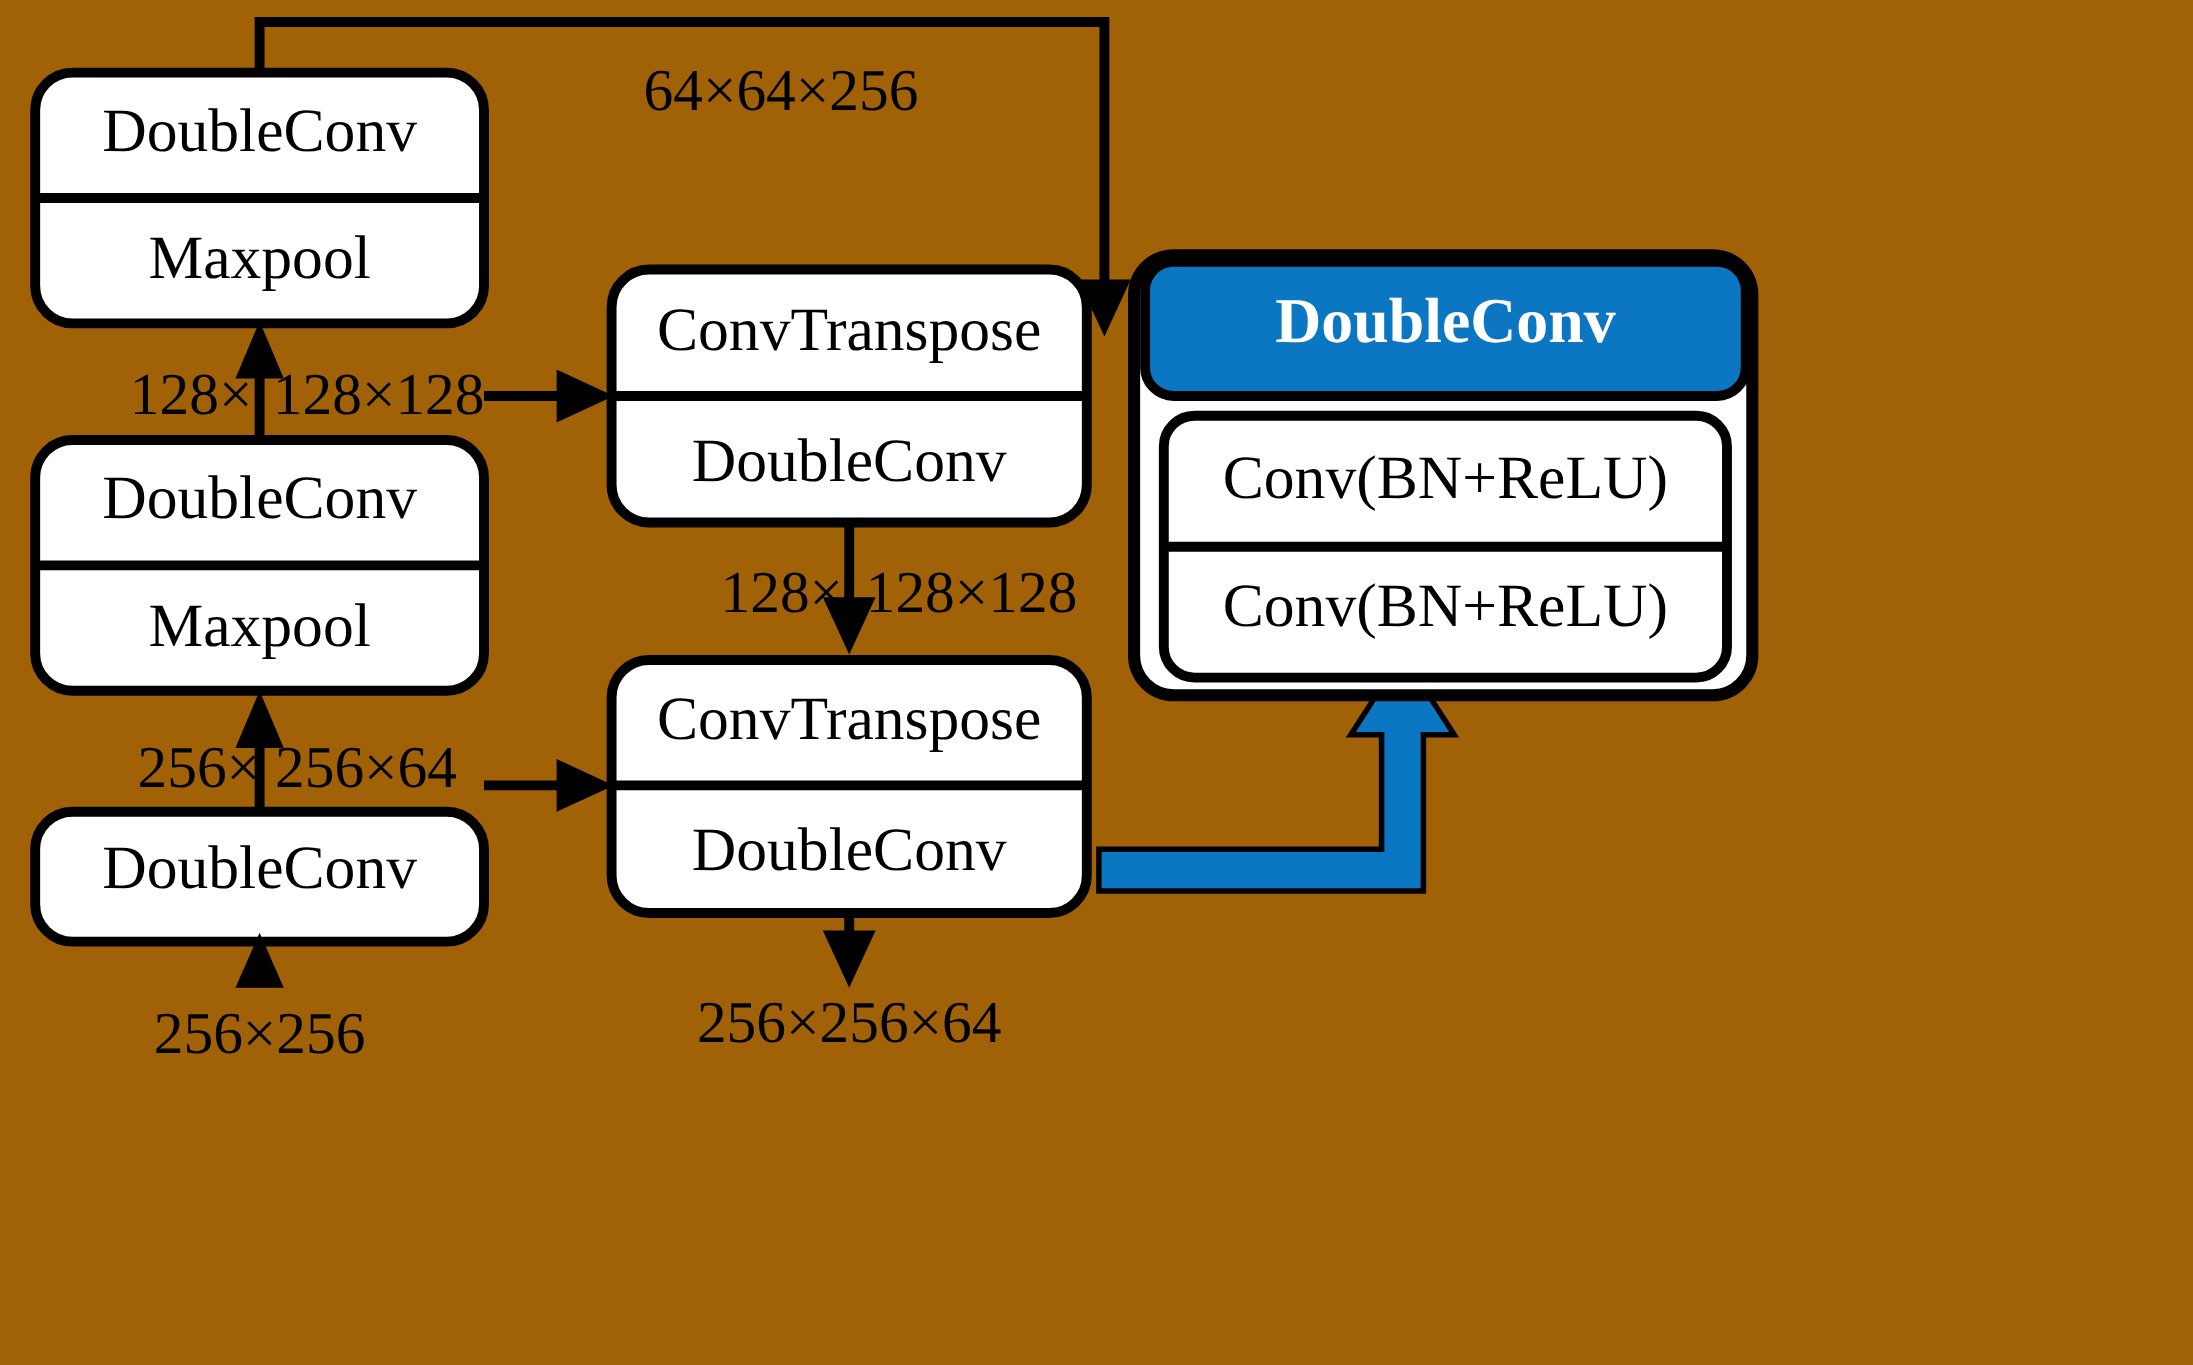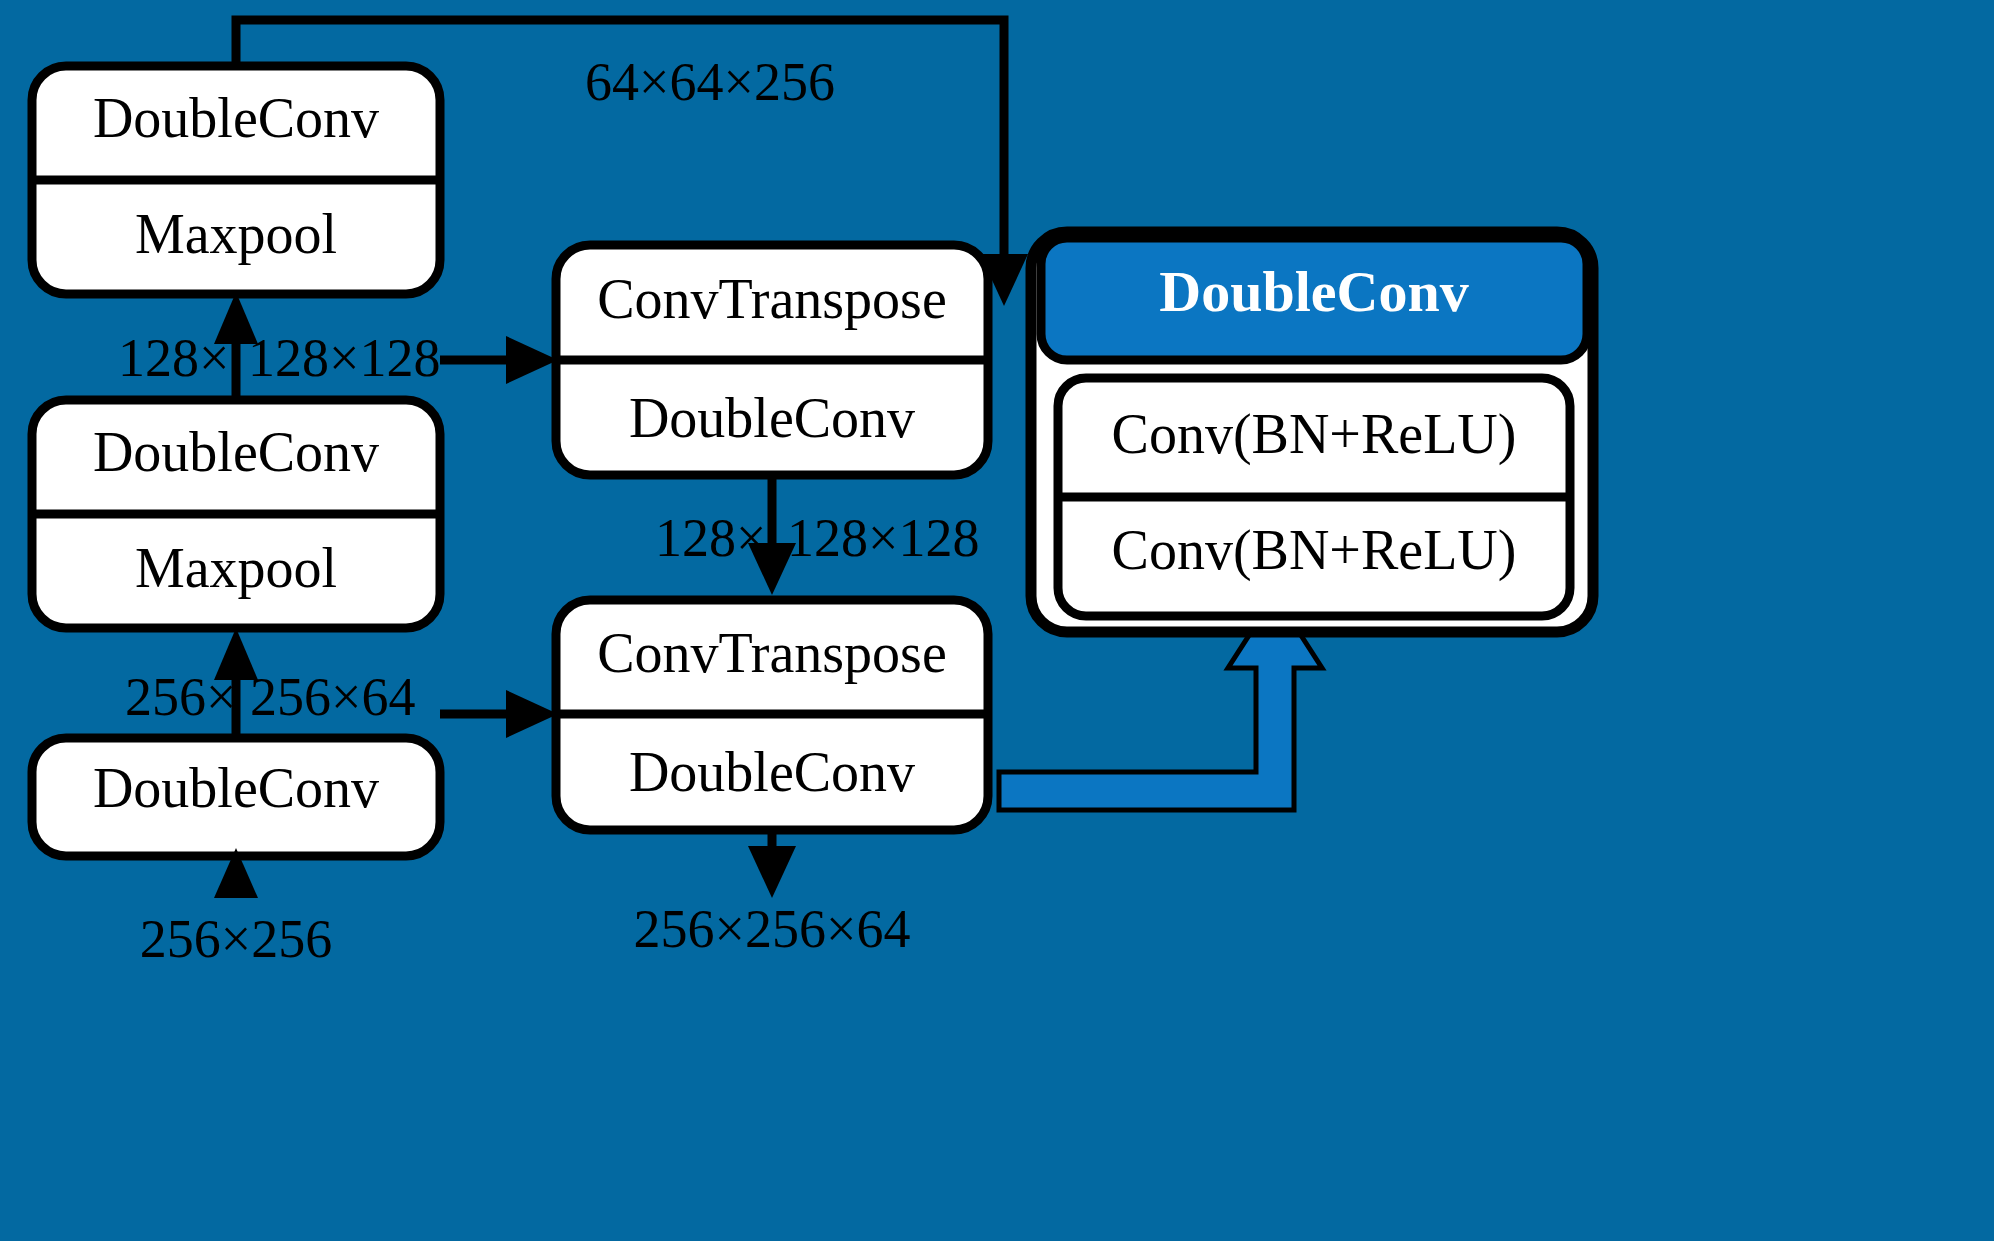--- a/index.html
+++ b/index.html
@@ -4,21 +4,21 @@
 <style>
   html, body {
     margin: 0;
     padding: 0;
     background: #ffffff;
   }
   #stage {
     position: relative;
     width: 1994px;
     height: 1241px;
-    background: #0369a1;
+    background: #a16207;
     overflow: hidden;
     font-family: "Liberation Serif", "DejaVu Serif", serif;
   }
   svg.canvas {
     position: absolute;
     left: 0; top: 0;
     width: 1994px;
     height: 1241px;
   }
   .box-rect {

